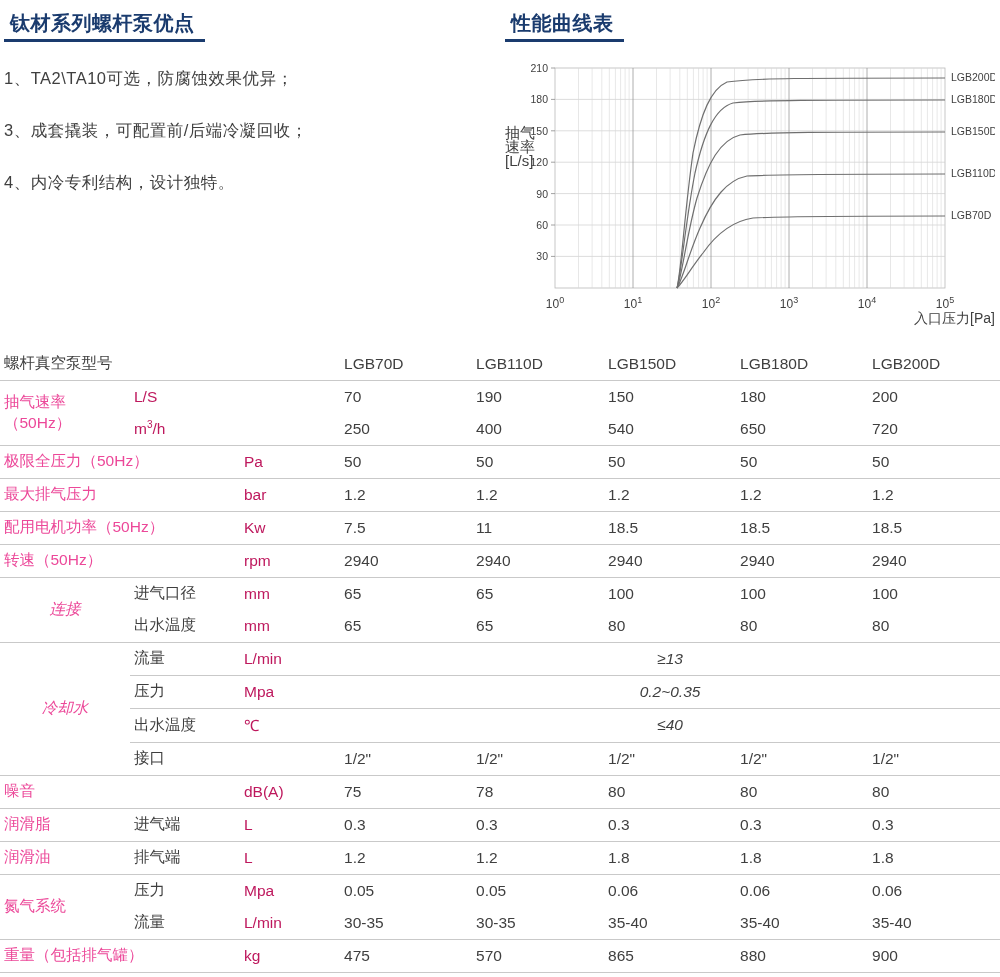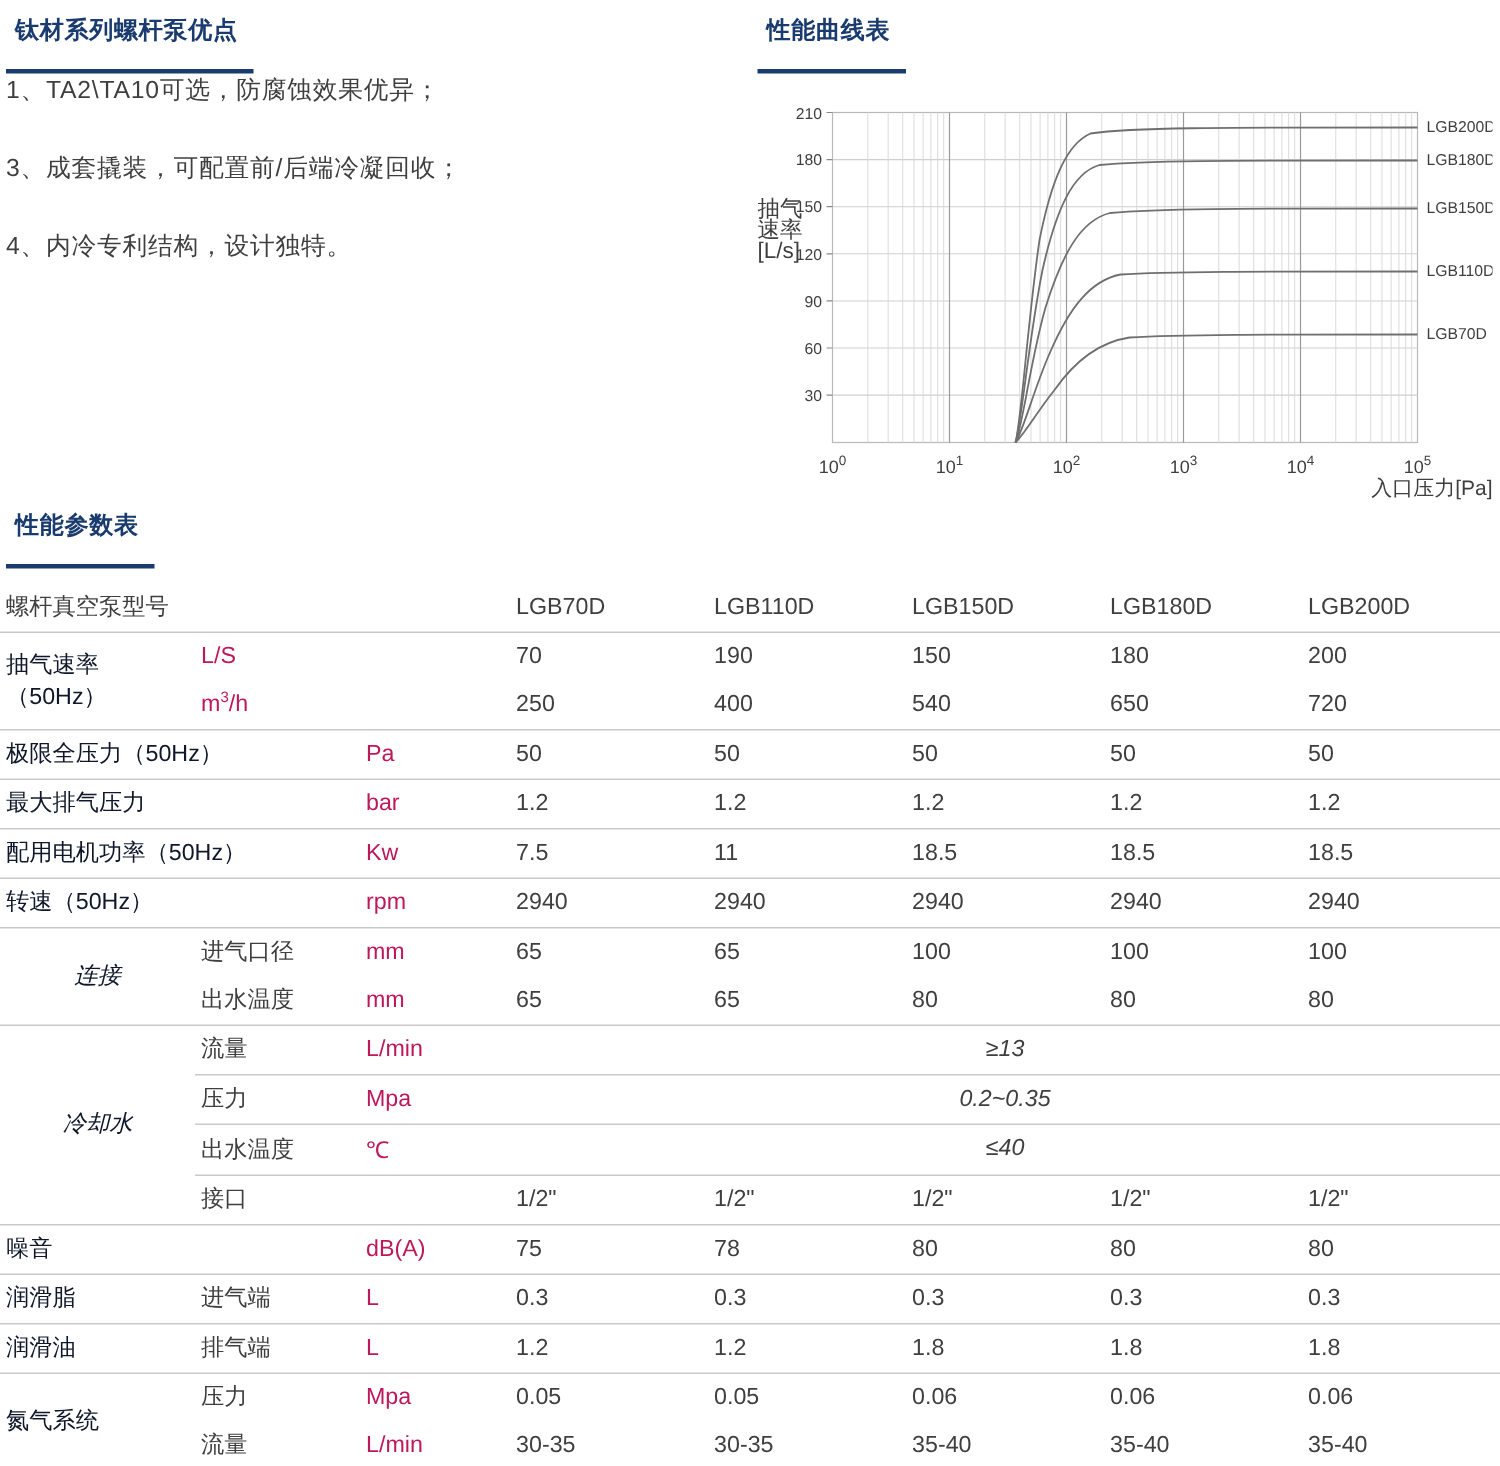--- a/index.html
+++ b/index.html
@@ -13,24 +13,24 @@
     font-family: "Liberation Sans", sans-serif;
     color: #231f20;
     position: relative;
     overflow: hidden;
   }
 
   
   .sec-title {
     display: inline-block;
     position: relative;
-    font-size: 16px;
+    font-size: 20px;
     font-weight: bold;
     color: #1a3b6e;
-    padding: 2px 10px 18px 6px;
+    padding: 2px 10px 5px 6px;
     letter-spacing: 0.5px;
   }
   .sec-title .underline {
     position: absolute;
     left: 0;
     right: 0;
     bottom: 0;
     height: 3px;
     background: #1a3b6e;
   }
@@ -40,20 +40,21 @@
     position: relative;
     height: 330px;
   }
   .advantages {
     position: absolute;
     left: 4px;
     top: 8px;
     width: 460px;
   }
   .adv-list {
+    margin-top: 26px;
   }
   .adv-item {
     font-size: 16.5px;
     color: #3f3f3f;
     margin-bottom: 30px;
     letter-spacing: 0.5px;
   }
 
   .curve-box {
     position: absolute;
@@ -90,21 +91,21 @@
     padding: 5px 4px 6px 4px;
     font-size: 15.5px;
     vertical-align: middle;
     height: 21px;
   }
   .c-name { width: 130px; padding-left: 4px !important; }
   .c-sub  { width: 110px; }
   .c-unit { width: 100px; color: #c0a060; }
   .c-val  { width: 132px; }
 
-  td.name      { color: #0f172a; }
+  td.name      { color: #ec4899; }
   td.sub       { color: #3f3f3f; }
   td.unit      { color: #be185d; }
   td.val       { color: #3f3f3f; }
   td.center    { text-align: center; font-style: italic; }
   td.head      { color: #3f3f3f; font-size: 16px; }
   .nb-top    { border-top: none !important; }
   .nb-bottom { border-bottom: none !important; }
   .sup { font-size: 10px; vertical-align: super; }
   .ylabel {
     position: absolute;
@@ -272,26 +273,20 @@
           <text x="446" y="161">LGB70D</text>
         </g>
       </svg>
 
       <div class="xlabel">入口压力[Pa]</div>
     </div>
   </div>
 </div>
 
 <div class="params">
-  <div class="params-title-wrap">
-    <div class="sec-title">
-      <span>性能参数表</span>
-      <span class="underline"></span>
-    </div>
-  </div>
 
   <table class="param-table">
     <colgroup>
       <col class="c-name">
         <col class="c-sub">
         <col class="c-unit">
       <col class="c-val">
         <col class="c-val">
         <col class="c-val">
         <col class="c-val">

